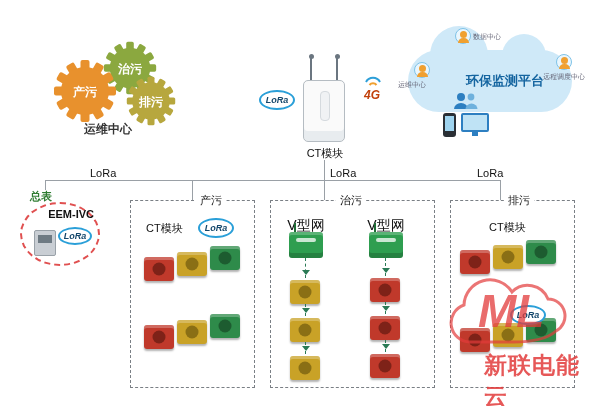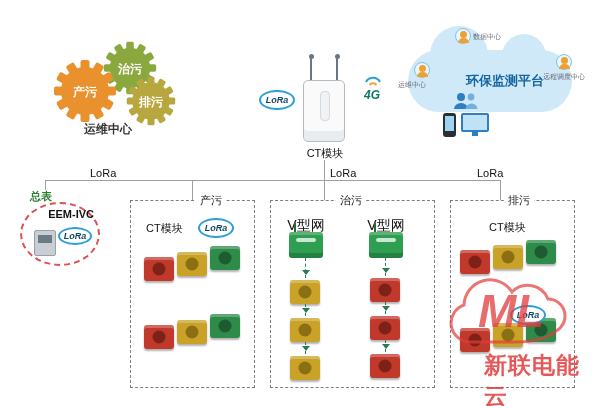--- a/index.html
+++ b/index.html
@@ -131,21 +131,21 @@
   <div class="lora" style="left:259px; top:90px; width:36px; height:20px;">LoRa</div>
   <div class="ant" style="left:310px; top:58px;"></div>
   <div class="ant" style="left:336px; top:58px;"></div>
   <div class="gw-body"></div>
   <div class="t" style="left:294px; top:146px; width:62px; text-align:center; font-size:11px;">CT模块</div>
 
   <svg style="position:absolute; left:362px; top:72px;" width="22" height="16" viewBox="0 0 22 16">
     <path d="M4 10 A8 8 0 0 1 18 10" fill="none" stroke="#2d9fd8" stroke-width="2"></path>
     <path d="M7.5 13 A4.5 4.5 0 0 1 14.5 13" fill="none" stroke="#f0a030" stroke-width="2"></path>
   </svg>
-  <div class="t" style="left:364px; top:88px; font-size:12px; font-weight:bold; font-style:italic; color:#0f766e;">4G</div>
+  <div class="t" style="left:364px; top:88px; font-size:12px; font-weight:bold; font-style:italic; color:#c2410c;">4G</div>
 
   <div class="cloud"></div>
   <div class="cloud-title">环保监测平台</div>
   <div class="sat" style="left:455px; top:28px;"></div>
   <div class="sat-label" style="left:473px; top:32px;">数据中心</div>
   <div class="sat" style="left:414px; top:62px;"></div>
   <div class="sat-label" style="left:398px; top:80px;">运维中心</div>
   <div class="sat" style="left:556px; top:54px;"></div>
   <div class="sat-label" style="left:543px; top:72px;">远程调度中心</div>
   <svg style="position:absolute; left:452px; top:92px; z-index:3;" width="28" height="18" viewBox="0 0 28 18">

